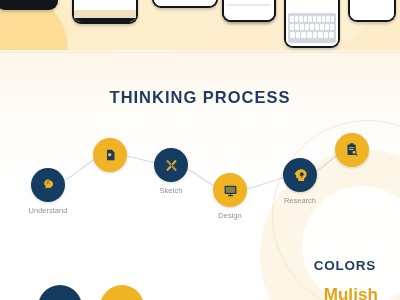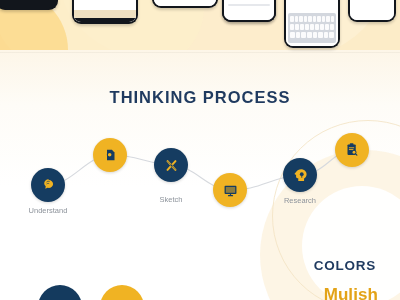--- a/index.html
+++ b/index.html
@@ -227,32 +227,33 @@
     <div class="node navy" style="left:154px;top:96px;">
       <span>
         <svg width="19" height="19" viewBox="0 0 24 24">
           <path d="M7 6.5l10 11" stroke="#f0b323" stroke-width="2.6" stroke-linecap="round"></path>
           <path d="M17 6.5l-10 11" stroke="#f0b323" stroke-width="2.6" stroke-linecap="round"></path>
           <path d="M7 6.5l10 11" stroke="#153c61" stroke-width="0.7"></path>
           <circle cx="12" cy="12" r="1.3" fill="#153c61"></circle>
         </svg>
       </span>
     </div>
-    <div class="node-label" style="left:123px;top:134px;width:96px;margin-top:9px;">Sketch</div>
+    <div class="node-label" style="left:123px;top:134px;width:96px;">Sketch</div>
 
     <div class="node gold" style="left:213px;top:121px;">
       <span>
         <svg width="19" height="19" viewBox="0 0 24 24">
           <rect x="4.5" y="6" width="15" height="10.5" rx="1.2" fill="#153c61"></rect>
           <rect x="6.1" y="7.6" width="11.8" height="7.3" fill="#f0b323" opacity=".55"></rect>
           <path d="M9.5 18.5h5" stroke="#153c61" stroke-width="1.6" stroke-linecap="round"></path>
           <path d="M12 16.5v2" stroke="#153c61" stroke-width="1.6"></path>
         </svg>
       </span>
     </div>
+    <div class="node-label" style="left:182px;top:159px;width:96px;">Design</div>
 
     <div class="node navy" style="left:283px;top:106px;">
       <span>
         <svg width="19" height="19" viewBox="0 0 24 24">
           <path d="M16.5 19v-3.2c2-1.2 3.2-3.2 3.2-5.4 0-3.6-3.1-6.4-7-6.4-2.6 0-4.9 1.3-6.1 3.2L4.3 10l2.1 1.4v2.3c0 1 .8 1.8 1.8 1.8h1V19z" fill="#f0b323"></path>
           <circle cx="13.6" cy="10.3" r="2.4" fill="#153c61"></circle>
           <path d="M13.6 12.7v1.6" stroke="#153c61" stroke-width="1.2" stroke-linecap="round"></path>
         </svg>
       </span>
     </div>

